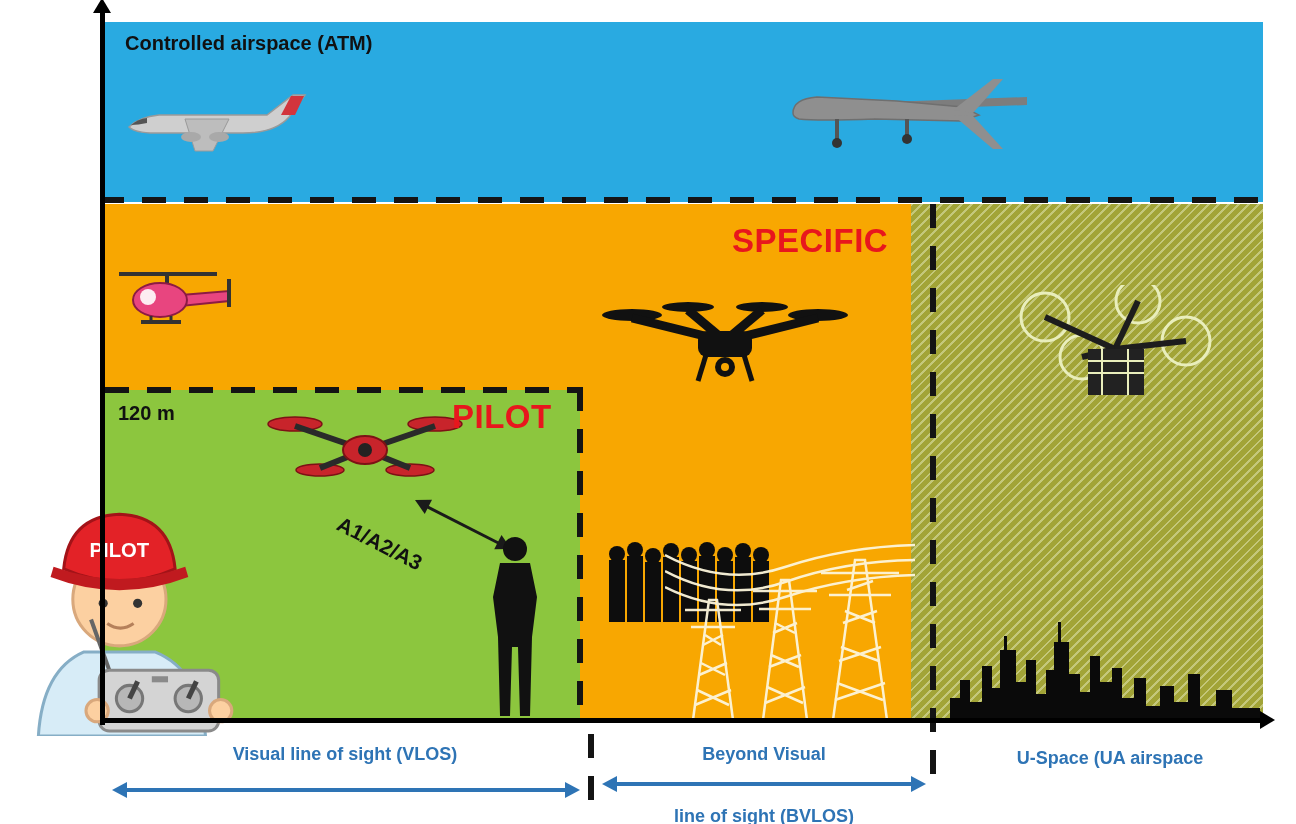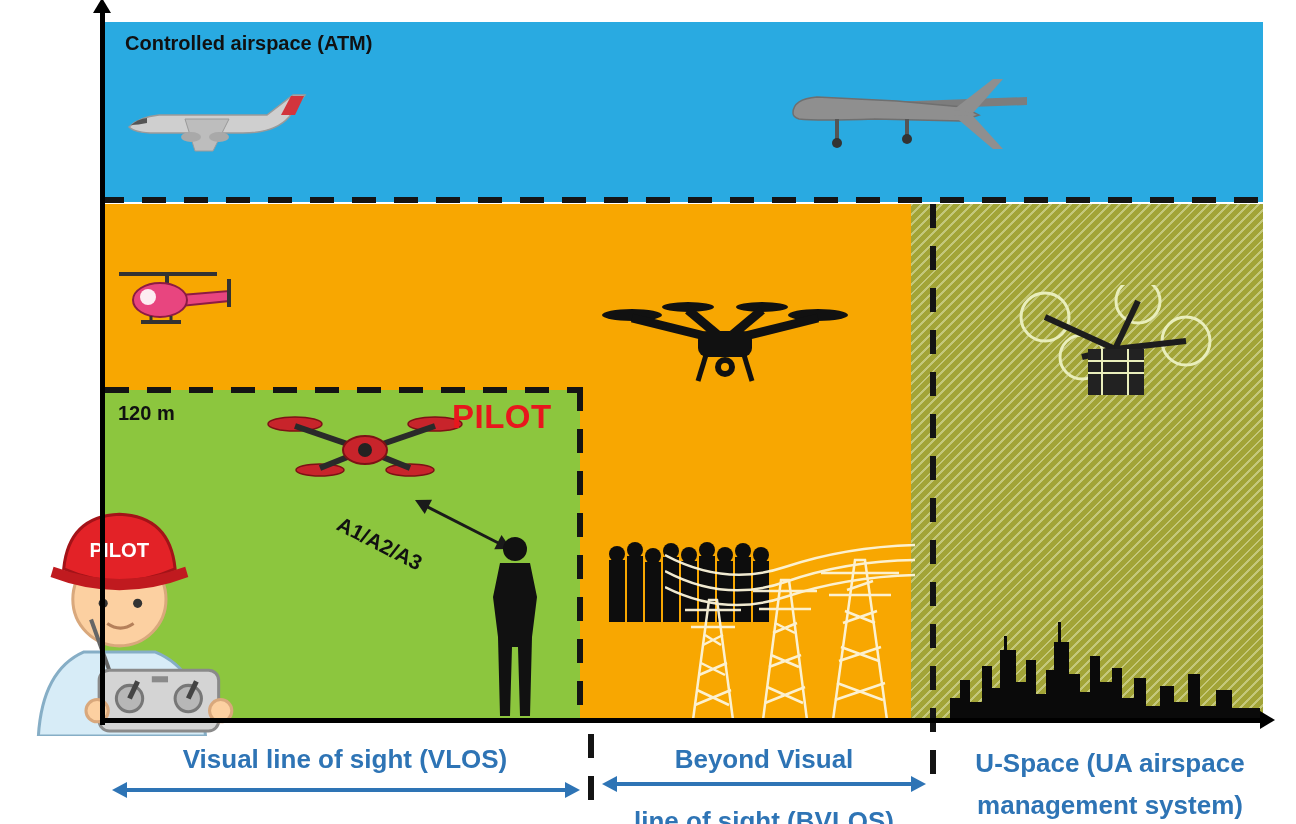--- a/index.html
+++ b/index.html
@@ -5,21 +5,21 @@
   html,body{margin:0;padding:0;background:#fff;}
   #canvas{
     position:relative;width:1296px;height:824px;background:#fff;overflow:hidden;
     font-family:"Liberation Sans",sans-serif;
   }
   .abs{position:absolute;}
   .region{position:absolute;}
   .label{position:absolute;font-weight:bold;white-space:nowrap;}
   .zone-label{font-size:20px;color:#111;}
   .cat-label{font-size:33px;color:#e8161d;letter-spacing:0.5px;}
-  .seg-label{color:#2e74b5;font-size:26px;text-align:center;white-space:nowrap;font-weight:bold;position:absolute;}
+  .seg-label{color:#2e74b5;font-size:18px;text-align:center;white-space:nowrap;font-weight:bold;position:absolute;}
   
   .dash-h{position:absolute;height:6px;background:repeating-linear-gradient(90deg,#141414 0 24px,transparent 24px 42px);}
   .dash-v{position:absolute;width:6px;background:repeating-linear-gradient(180deg,#141414 0 24px,transparent 24px 42px);}
   
   .axis{position:absolute;background:#000;}
   .tri{position:absolute;width:0;height:0;}
   
   .darrow{position:absolute;height:16px;}
   .darrow .bar{position:absolute;left:12px;right:12px;top:6px;height:4px;}
   .darrow .ahl{position:absolute;left:0;top:0;border-top:8px solid transparent;border-bottom:8px solid transparent;border-right:15px solid;}
@@ -214,20 +214,21 @@
     <circle cx="210" cy="210" r="11" fill="#fcd0a1" stroke="#d9a87c" stroke-width="3"></circle>
   </svg>
 
   <div class="axis" style="left:100px;top:10px;width:5px;height:715px;"></div>
   <div class="tri" style="left:93px;top:-2px;border-left:9px solid transparent;border-right:9px solid transparent;border-bottom:15px solid #000;"></div>
   <div class="axis" style="left:100px;top:718px;width:1162px;height:5px;"></div>
   <div class="tri" style="left:1260px;top:711px;border-top:9px solid transparent;border-bottom:9px solid transparent;border-left:15px solid #000;"></div>
 
   <div class="label zone-label" style="left:125px;top:32px;">Controlled airspace (ATM)</div>
 
+  <div class="label cat-label" style="left:732px;top:222px;">SPECIFIC</div>
 
   <div class="label zone-label" style="left:118px;top:402px;">120 m</div>
   <div class="label cat-label" style="left:452px;top:398px;">PILOT</div>
 
   <div class="label" style="left:344px;top:512px;font-size:21px;color:#111;transform:rotate(27deg);transform-origin:left top;">A1/A2/A3</div>
 
   <div class="seg-label" style="left:110px;top:744px;width:470px;">Visual line of sight (VLOS)</div>
   <div class="darrow blue" style="left:112px;top:782px;width:468px;">
     <span class="ahl"></span>
     <span class="bar"></span>
@@ -236,15 +237,14 @@
 
   <div class="seg-label" style="left:600px;top:744px;width:328px;">Beyond Visual</div>
   <div class="darrow blue" style="left:602px;top:776px;width:324px;">
     <span class="ahl"></span>
     <span class="bar"></span>
     <span class="ahr"></span>
   </div>
   <div class="seg-label" style="left:600px;top:792px;width:328px;margin-top:14px;">line of sight (BVLOS)</div>
 
   <div class="seg-label" style="left:945px;top:748px;width:330px;">U-Space (UA airspace</div>
-  <div class="seg-label" style="left:945px;top:790px;width:330px;">management system)</div>
 
 </div>
 
 </body></html>

